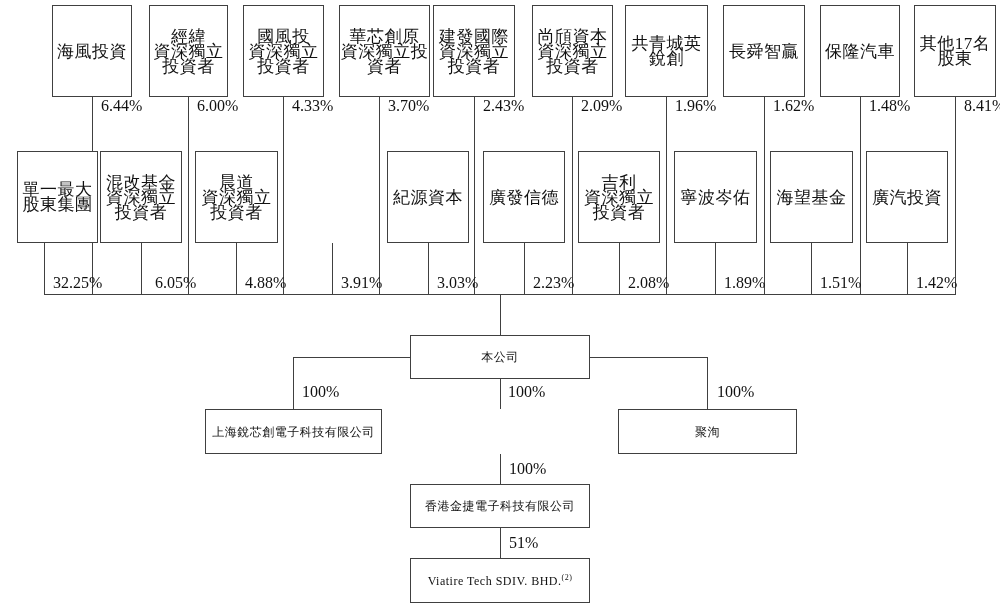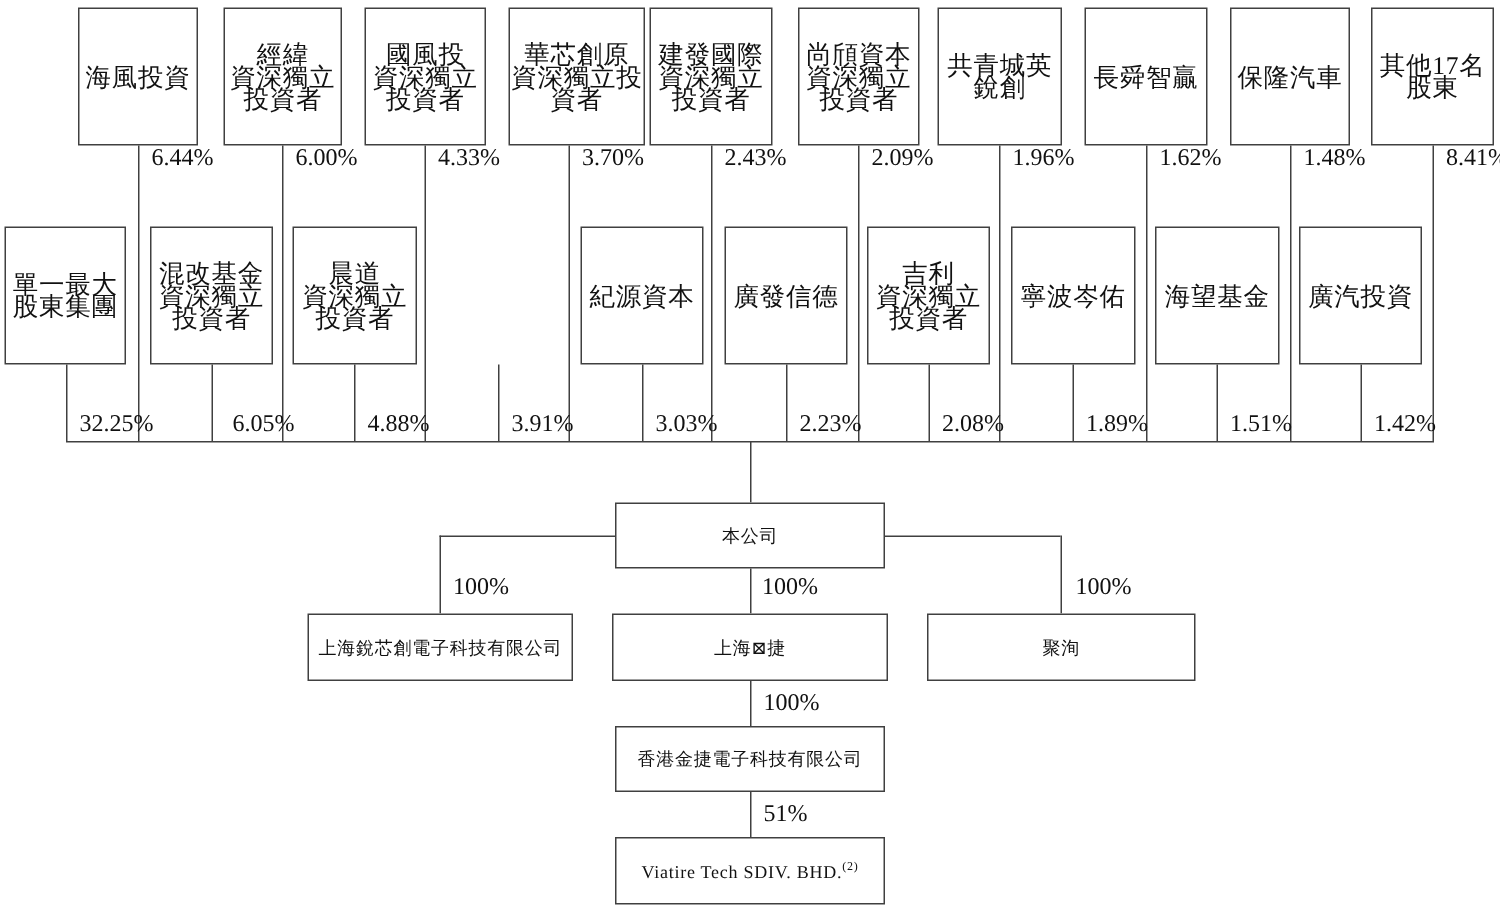--- a/index.html
+++ b/index.html
@@ -75,21 +75,21 @@
   <span class="pct" style="left:197px;top:100px">6.00%</span>
   <span class="pct" style="left:292px;top:100px">4.33%</span>
   <span class="pct" style="left:388px;top:100px">3.70%</span>
   <span class="pct" style="left:483px;top:100px">2.43%</span>
   <span class="pct" style="left:581px;top:100px">2.09%</span>
   <span class="pct" style="left:675px;top:100px">1.96%</span>
   <span class="pct" style="left:773px;top:100px">1.62%</span>
   <span class="pct" style="left:869px;top:100px">1.48%</span>
   <span class="pct" style="left:964px;top:100px">8.41%</span>
 
-  <div class="box" style="left:3px;top:151px;width:81px;height:92px">
+  <div class="box" style="left:17px;top:151px;width:81px;height:92px">
       <span class="lbl">單一最大
 股東集團</span>
     </div>
   <div class="box" style="left:100px;top:151px;width:82px;height:92px">
       <span class="lbl">混改基金
 資深獨立投資者</span>
     </div>
   <div class="box" style="left:195px;top:151px;width:83px;height:92px">
       <span class="lbl">晨道
 資深獨立投資者</span>
@@ -149,23 +149,20 @@
   <div class="vline" style="left:707px;top:357px;height:52px"></div>
   <div class="vline" style="left:500px;top:379px;height:30px"></div>
 
   <span class="pct" style="left:302px;top:386px">100%</span>
   <span class="pct" style="left:508px;top:386px">100%</span>
   <span class="pct" style="left:717px;top:386px">100%</span>
 
   <div class="box lower" style="left:205px;top:409px;width:177px;height:45px">
       <span class="lbl">上海銳芯創電子科技有限公司</span>
     </div>
-  <div class="box lower" style="left:408px;top:409px;width:184px;height:45px">
-      <span class="lbl">上海⊠捷</span>
-    </div>
   <div class="box lower" style="left:618px;top:409px;width:179px;height:45px">
       <span class="lbl">聚洵</span>
     </div>
 
   <div class="vline" style="left:500px;top:454px;height:30px"></div>
   <span class="pct" style="left:509px;top:463px">100%</span>
   <div class="box lower" style="left:410px;top:484px;width:180px;height:44px">
       <span class="lbl">香港金捷電子科技有限公司</span>
     </div>
 

